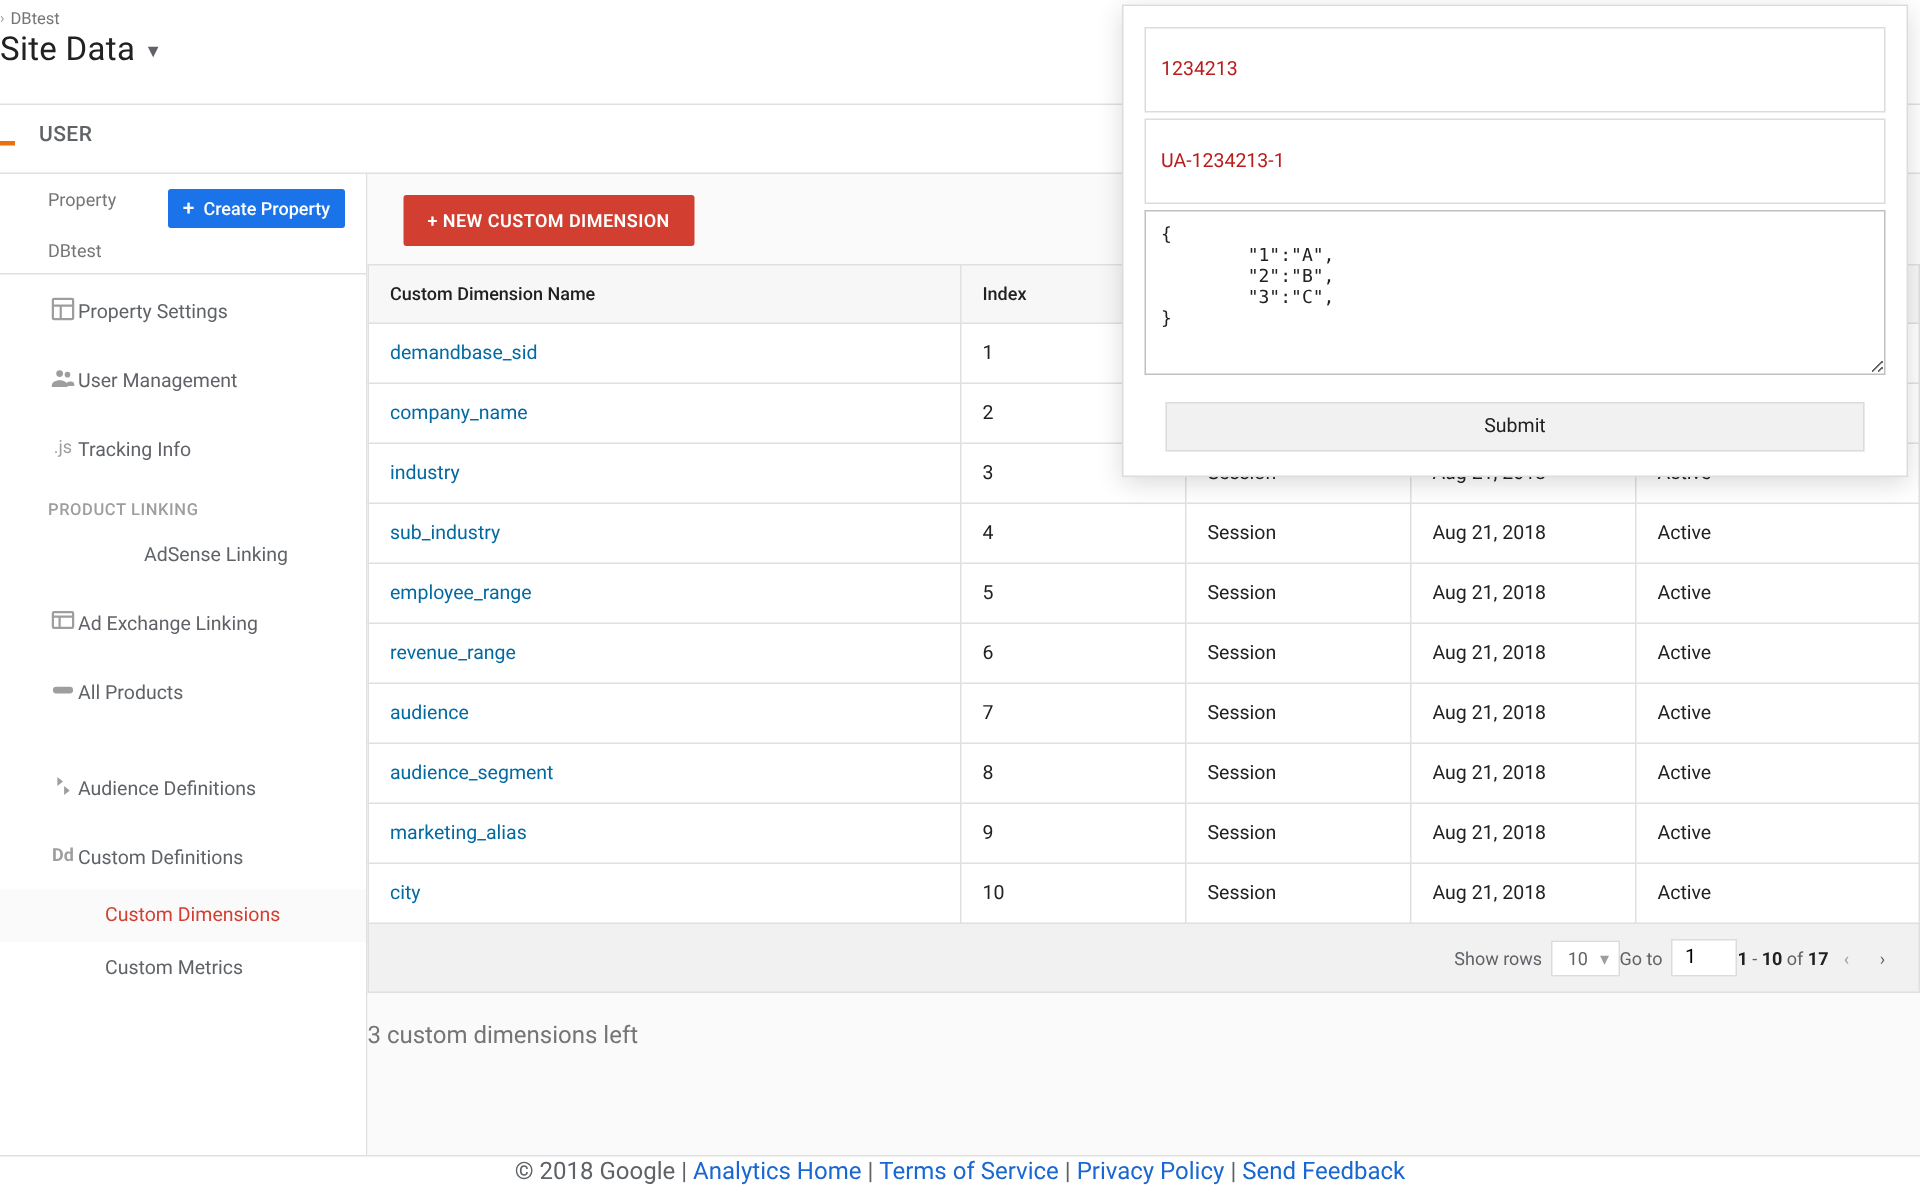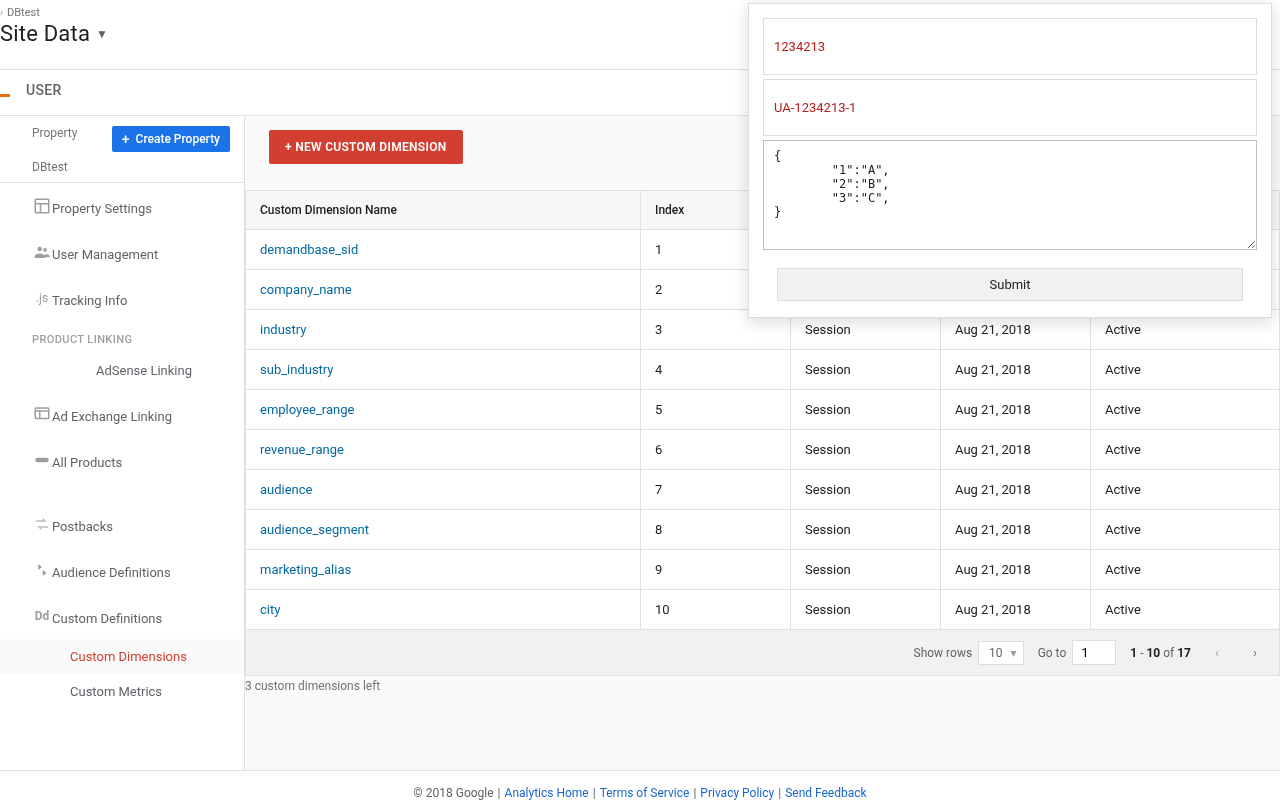--- a/index.html
+++ b/index.html
@@ -41,39 +41,39 @@
   .btn-create{background:#1a73e8;color:#fff;border:none;border-radius:2px;padding:6px 10px;font-size:12px;font-weight:500;display:inline-flex;align-items:center;gap:6px;cursor:pointer}
   .btn-create .plus{font-size:14px;line-height:12px}
   .sb-propname{color:#757575;font-size:12px;margin-top:8px}
   .sb-item{display:flex;align-items:flex-end;gap:0;padding:13px 14px 13px 32px;font-size:13px;color:#5f6368;cursor:pointer}
   .sb-item .ic{width:20px;height:20px;display:inline-flex;align-items:center;justify-content:center;color:#9e9e9e;flex:none}
   .sb-cat{padding:12px 14px 4px 32px;font-size:11px;color:#9e9e9e;letter-spacing:.4px;font-weight:500}
   .sb-sub{padding:10px 14px 10px 70px;font-size:13px;color:#5f6368;cursor:pointer}
   .sb-sub.active{color:#d23f31;background:#fafafa}
   
   .main{flex:1;background:#fafafa;padding:14px 0 0 0;position:relative}
-  .btn-newdim{background:#d23f31;color:#fff;border:none;border-radius:2px;padding:10px 16px;font-size:12px;font-weight:600;letter-spacing:.3px;cursor:pointer;margin:0 0 14px 24px}
+  .btn-newdim{background:#d23f31;color:#fff;border:none;border-radius:2px;padding:10px 16px;font-size:12px;font-weight:600;letter-spacing:.3px;cursor:pointer;margin:0 0 0 24px}
   table.dim{width:calc(100% - 0px);margin:12px 0 0 0;border-collapse:collapse;background:#fff;table-layout:fixed}
   table.dim col.c-name{width:395px}
   table.dim col.c-idx{width:150px}
   table.dim col.c-scope{width:150px}
   table.dim col.c-date{width:150px}
   table.dim col.c-state{width:auto}
   table.dim th{background:#f7f7f7;border:1px solid var(--border);text-align:left;padding:12px 14px;font-size:12px;color:#212121;font-weight:500}
   table.dim td{border:1px solid var(--border);padding:12px 14px;font-size:13px;color:#212121}
   table.dim td.name a{color:#0369a1;text-decoration:none}
-  .pager{background:#f1f1f1;border:1px solid var(--border);border-top:none;display:flex;justify-content:flex-end;align-items:center;padding:10px 12px;gap:14px;font-size:12px;color:#5f6368}
+  .pager{background:#f1f1f1;border:1px solid var(--border);border-top:none;display:flex;justify-content:flex-end;align-items:center;padding:10px 12px;font-size:12px;color:#5f6368}
   .pager .sel{display:inline-flex;align-items:center;gap:6px}
   .pager .selbox{border:1px solid #dadce0;background:#fff;padding:4px 6px 4px 10px;display:inline-flex;align-items:center;gap:8px;cursor:pointer}
   .pager .gotobox{border:1px solid #dadce0;background:#fff;padding:4px 8px;width:44px;text-align:left}
   .pager .paglbl b{color:#212121}
   .pager .navbtn{width:24px;height:24px;display:inline-flex;align-items:center;justify-content:center;color:#9e9e9e;cursor:pointer}
-  .remain{font-size:12px;color:#757575;margin:3px 0 0 0}
-  
-  .footer{height:30px;border-top:1px solid var(--border);font-size:12px;color:#5f6368;display:flex;align-items:flex-end;justify-content:center;gap:4px}
+  .remain{font-size:16px;color:#757575;margin:18px 0 0 0}
+  
+  .footer{height:30px;border-top:1px solid var(--border);font-size:16px;color:#5f6368;display:flex;align-items:flex-start;justify-content:center;gap:4px}
   .footer a{color:#1967d2;text-decoration:none}
   
   .panel{position:absolute;top:3px;right:8px;width:524px;background:#fff;border:1px solid #dadce0;box-shadow:0 4px 16px rgba(0,0,0,.15);padding:14px;z-index:50}
   .panel input.fld{width:100%;border:1px solid #dadce0;padding:20px 10px;font-size:13px;color:#b91c1c;margin-bottom:4px;outline:none}
   .panel textarea.fld{width:100%;height:110px;border:1px solid #c0c0c0;padding:8px 10px;font-size:12px;font-family:monospace;color:#212121;margin-bottom:14px;resize:both;outline:none;white-space:pre}
   .panel .submit{width:calc(100% - 28px);margin:0 14px 2px 14px;background:#f1f1f1;border:1px solid #dadce0;padding:8px 0;font-size:13px;color:#212121;cursor:pointer}
   
   svg{display:block}
   .muted{color:#9e9e9e}
   
@@ -171,28 +171,20 @@
           <span class="ic">
             <svg width="18" height="18" viewBox="0 0 24 24" fill="#9e9e9e">
                 <rect x="3" y="9" width="18" height="6" rx="3"></rect>
               </svg>
           </span>
           <span>All Products</span>
         </div>
 
         <div style="height:18px"></div>
 
-        <div class="sb-item">
-          <span class="ic">
-            <svg width="18" height="18" viewBox="0 0 24 24" fill="none" stroke="#bdbdbd" stroke-width="2">
-                <path d="M4 8h12l-3-3M20 16H8l3 3"></path>
-              </svg>
-          </span>
-          <span>Postbacks</span>
-        </div>
         <div class="sb-item">
           <span class="ic">
             <svg width="18" height="18" viewBox="0 0 24 24" fill="#9e9e9e">
                 <path d="M7 4l5 4-5 4zM13 12l5 4-5 4z"></path>
               </svg>
           </span>
           <span>Audience Definitions</span>
         </div>
         <div class="sb-item">
           <span class="ic" style="font-size:12px;font-weight:700;color:#9e9e9e">Dd</span>

